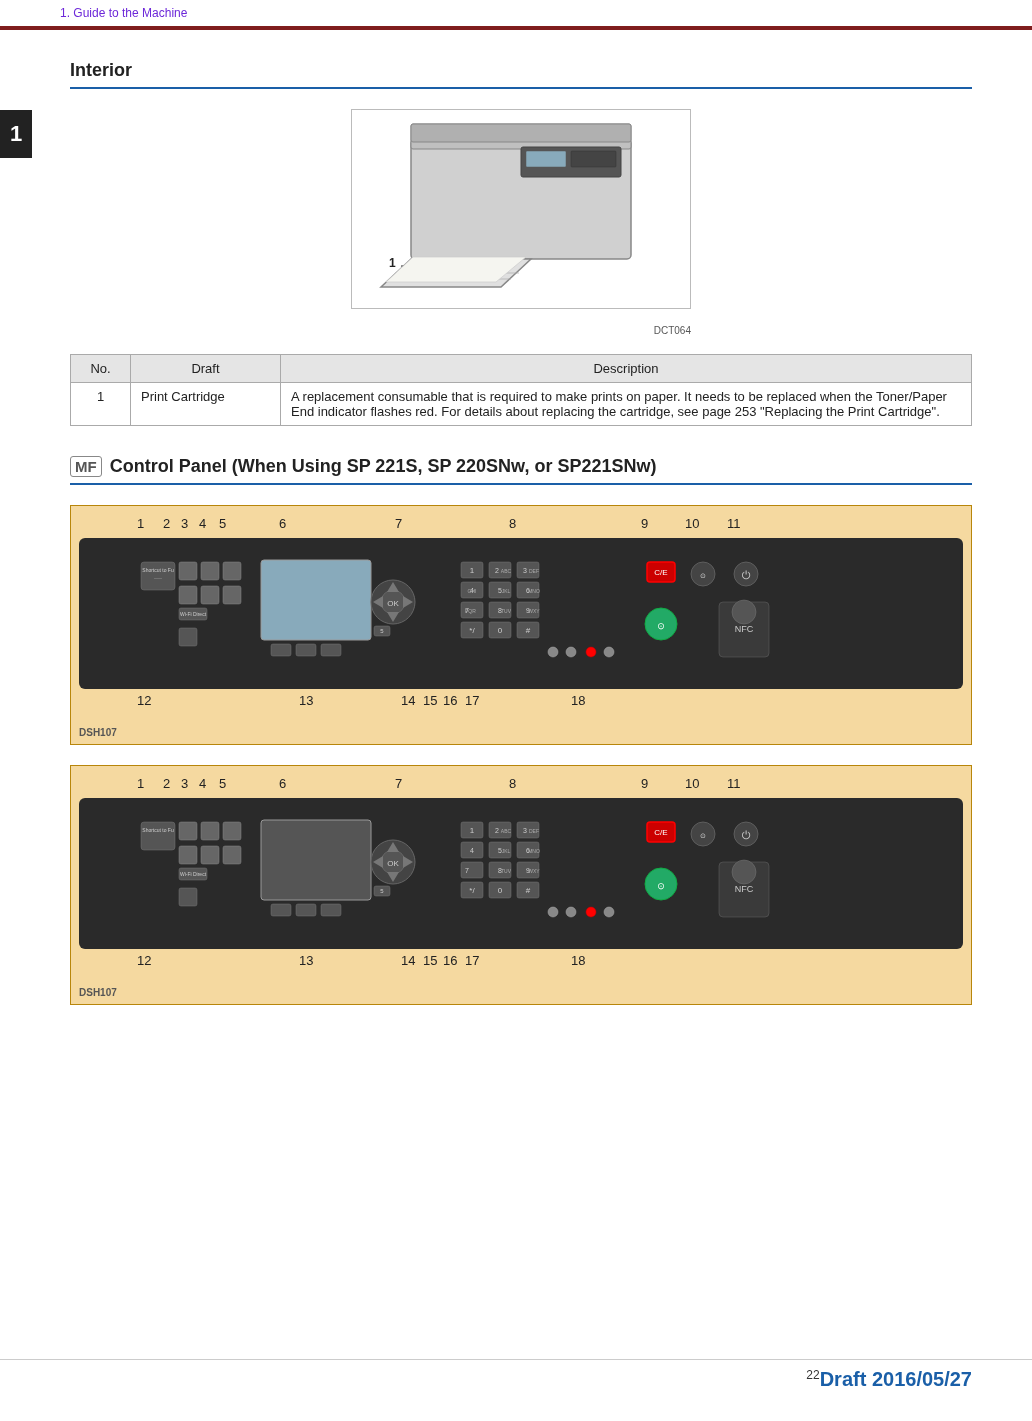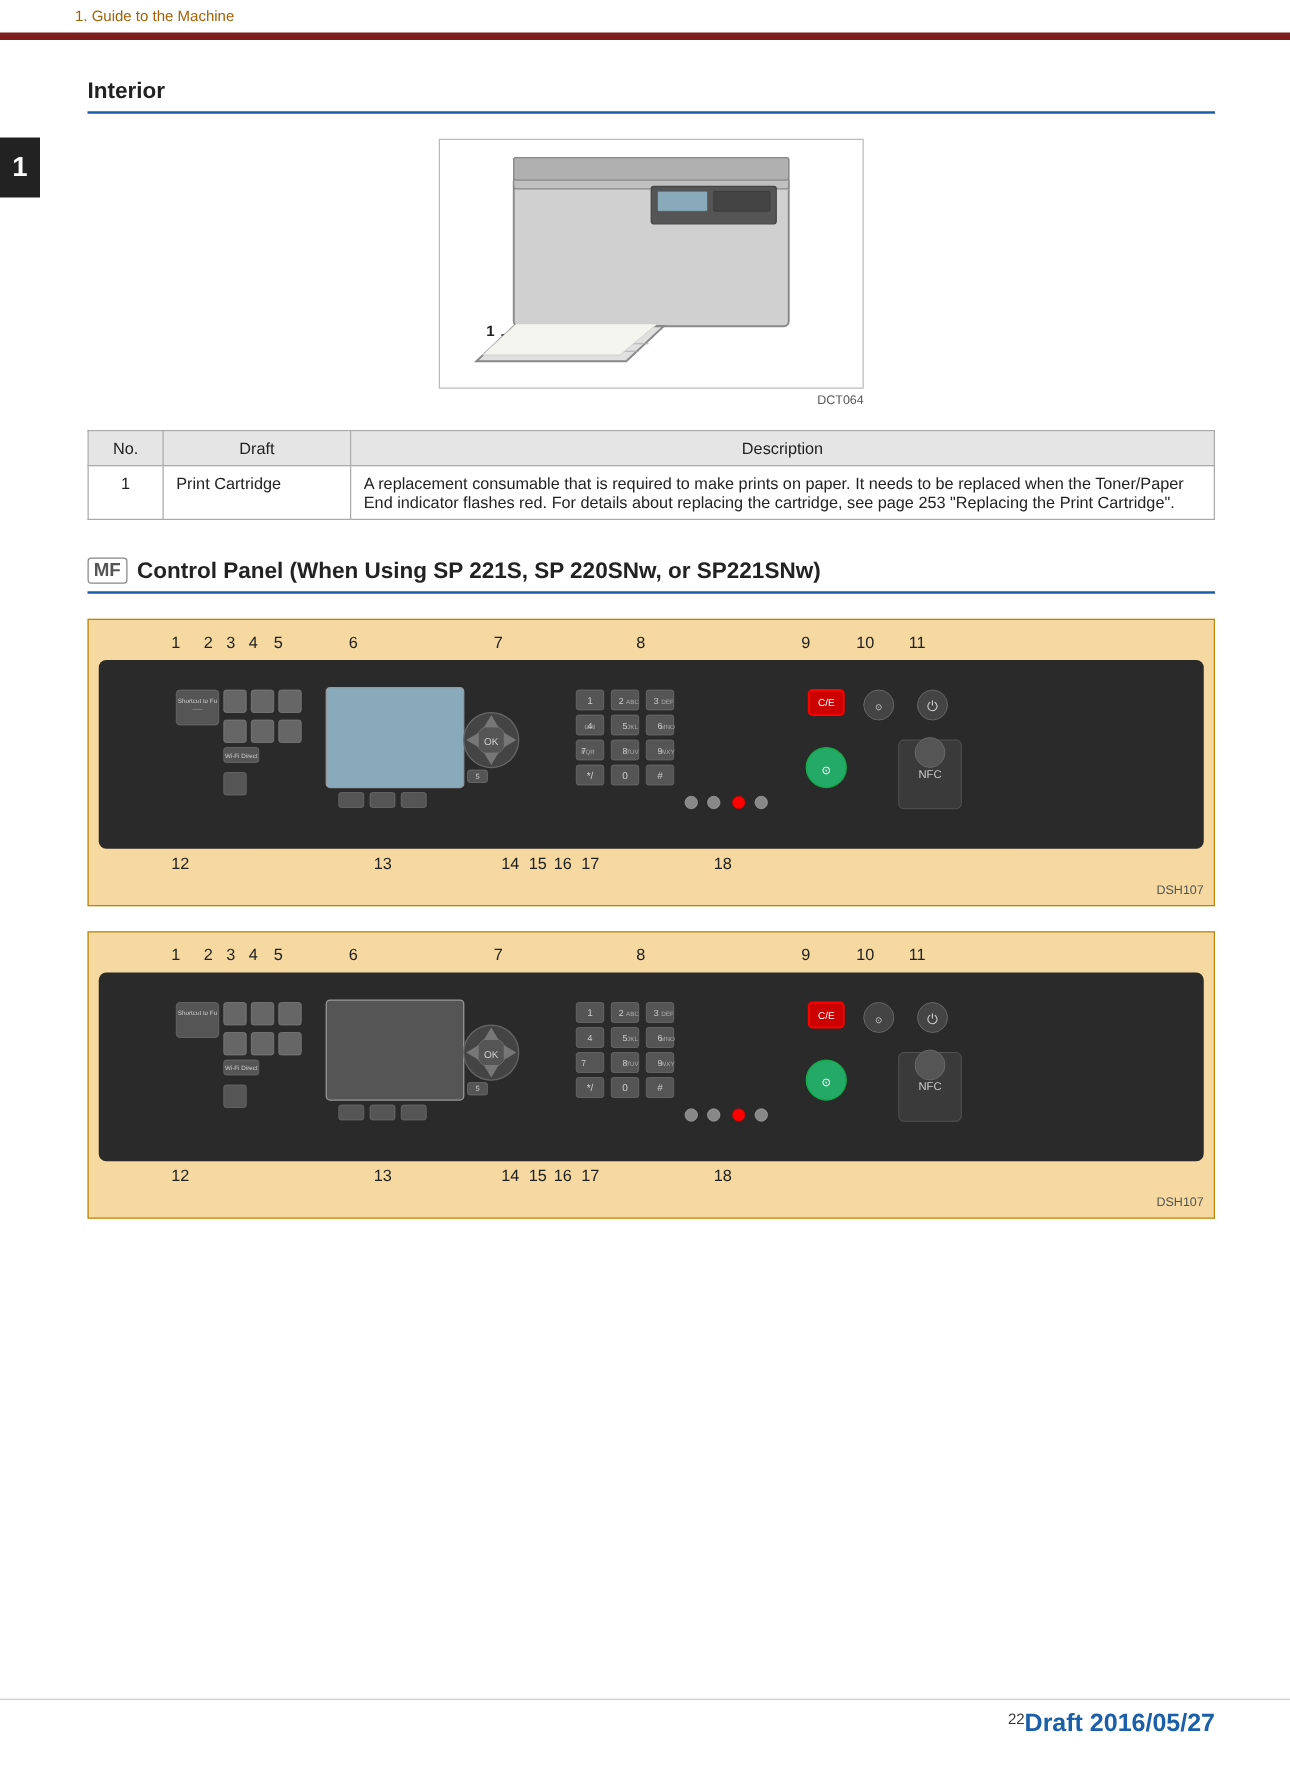--- a/index.html
+++ b/index.html
@@ -8,24 +8,24 @@
       min-height: 1421px;
       background: #fff;
       font-family: Arial, Helvetica, sans-serif;
       font-size: 13px;
       color: #222;
       position: relative;
     }
 
     
     .breadcrumb-bar {
-      border-bottom: 6px solid #7f1d1d;
+      border-bottom: 4px solid #7f1d1d;
       padding: 6px 60px;
       font-size: 12px;
-      color: #a16207;
+      color: #6d28d9;
     }
 
     
     .chapter-tab {
       position: absolute;
       left: 0;
       top: 110px;
       width: 32px;
       height: 48px;
       background: #222;
@@ -87,21 +87,21 @@
     }
 
     .printer-svg {
       width: 300px;
       height: 180px;
     }
 
     .image-label {
       font-size: 10px;
       color: #555;
-      margin-top: 4px;
+      margin-top: 16px;
       text-align: right;
       width: 340px;
     }
 
     
     .parts-table {
       width: 100%;
       border-collapse: collapse;
       margin-bottom: 30px;
     }
@@ -152,24 +152,25 @@
     }
 
     .footer-draft {
       font-size: 20px;
       font-weight: bold;
       color: #1a5fa8;
       text-align: right;
     }
 
     .dshlabel {
-      text-align: right;
+      text-align: left;
       font-size: 10px;
       color: #555;
-      margin-top: 6px;
+      margin-top: 16px;
+      font-weight: bold;
     }
 
     .panel-box {
       border: 1px solid #b8860b;
       background: #f5d9a0;
       padding: 10px 8px 6px 8px;
       margin-bottom: 20px;
     }
   </style>
 </head>

